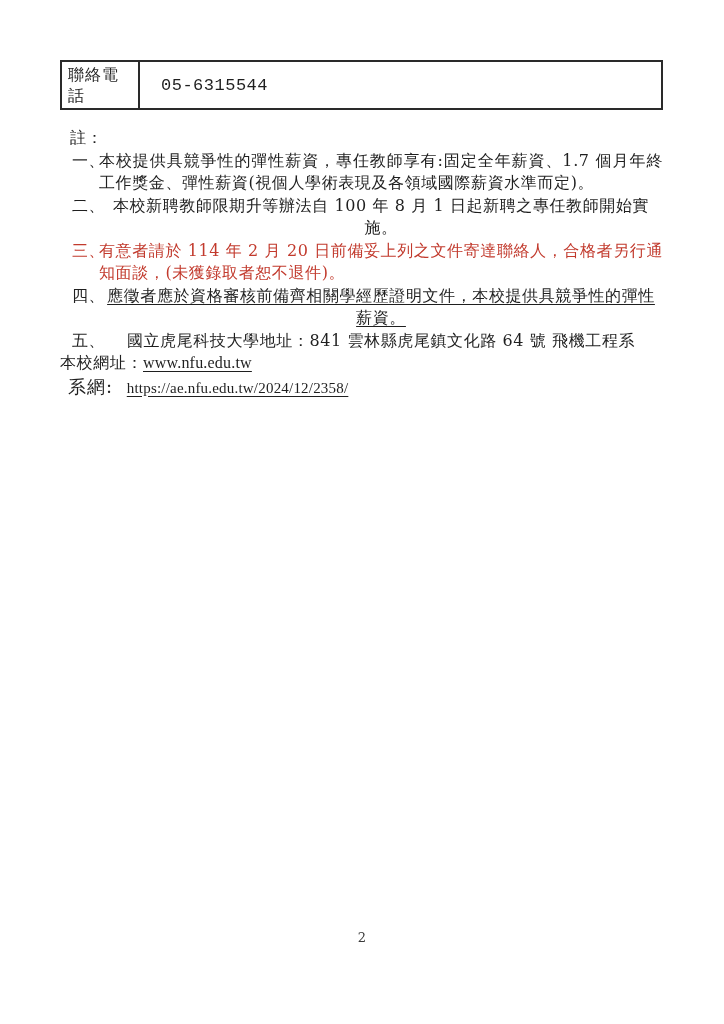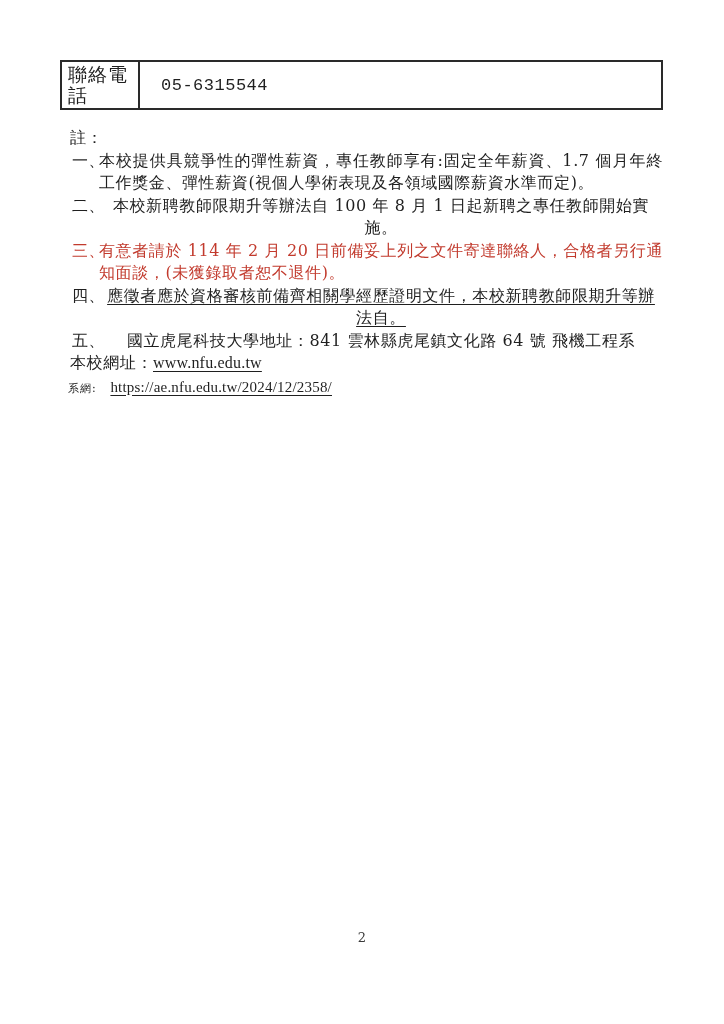--- a/index.html
+++ b/index.html
@@ -23,21 +23,21 @@
     border-collapse: collapse;
     width: 603px;
     table-layout: fixed;
   }
   table.contact td {
     border: 2px solid #2a2a2a;
     vertical-align: middle;
   }
   td.c-label {
     width: 78px;
-    font-size: 19px;
+    font-size: 16px;
     line-height: 21px;
     padding: 2px 3px 2px 6px;
     letter-spacing: 1px;
   }
   td.c-value {
     font-family: "Liberation Mono", "DejaVu Sans Mono", monospace;
     font-size: 17px;
     padding: 2px 4px 2px 21px;
     letter-spacing: 0.5px;
   }
@@ -49,23 +49,23 @@
     line-height: 22.5px;
     letter-spacing: 0.6px;
   }
   .note-heading { margin-left: 10px; }
   .note-item { display: flex; margin-left: 12px; }
   .note-num { flex: none; width: 27px; }
   .note-text { flex: 1; text-align: justify; }
   .note-text.no-justify { text-align: center; }
   .red { color: #c23a2d; }
   .u { text-decoration: underline; text-underline-offset: 3px; }
-  .site-line { margin-left: 10px; }
+  .site-line { }
   .dept-line { margin-left: 8px; margin-top: 1px; }
-  .small-label { font-size: 11px; letter-spacing: 1px; }
+  .small-label { font-size: 18px; letter-spacing: 1px; }
   .url {
     font-family: "Liberation Serif", "DejaVu Serif", serif;
     letter-spacing: 0.2px;
     color: #1f1f1f;
     text-decoration: underline;
     text-underline-offset: 3px;
     cursor: pointer;
   }
   .dept-line .url { font-size: 15px; margin-left: 8px; }
   .page-number {
@@ -106,21 +106,21 @@
         <span class="note-text no-justify">本校新聘教師限期升等辦法自 100 年 8 月 1 日起新聘之專任教師開始實施。</span>
       </div>
 
       <div class="note-item red">
         <span class="note-num">三、</span>
         <span class="note-text">有意者請於 114 年 2 月 20 日前備妥上列之文件寄達聯絡人，合格者另行通知面談，(未獲錄取者恕不退件)。</span>
       </div>
 
       <div class="note-item">
         <span class="note-num">四、</span>
-        <span class="note-text no-justify u">應徵者應於資格審核前備齊相關學經歷證明文件，本校新聘教師限期升等辦法自。</span>
+        <span class="note-text no-justify u">應徵者應於資格審核前備齊相關學經歷證明文件，本校提供具競爭性的彈性薪資。</span>
       </div>
 
       <div class="note-item">
         <span class="note-num">五、</span>
         <span class="note-text no-justify">國立虎尾科技大學地址：841 雲林縣虎尾鎮文化路 64 號  飛機工程系</span>
       </div>
 
       <div class="site-line">
         <span>本校網址：</span><span class="url">www.nfu.edu.tw</span>
       </div>

